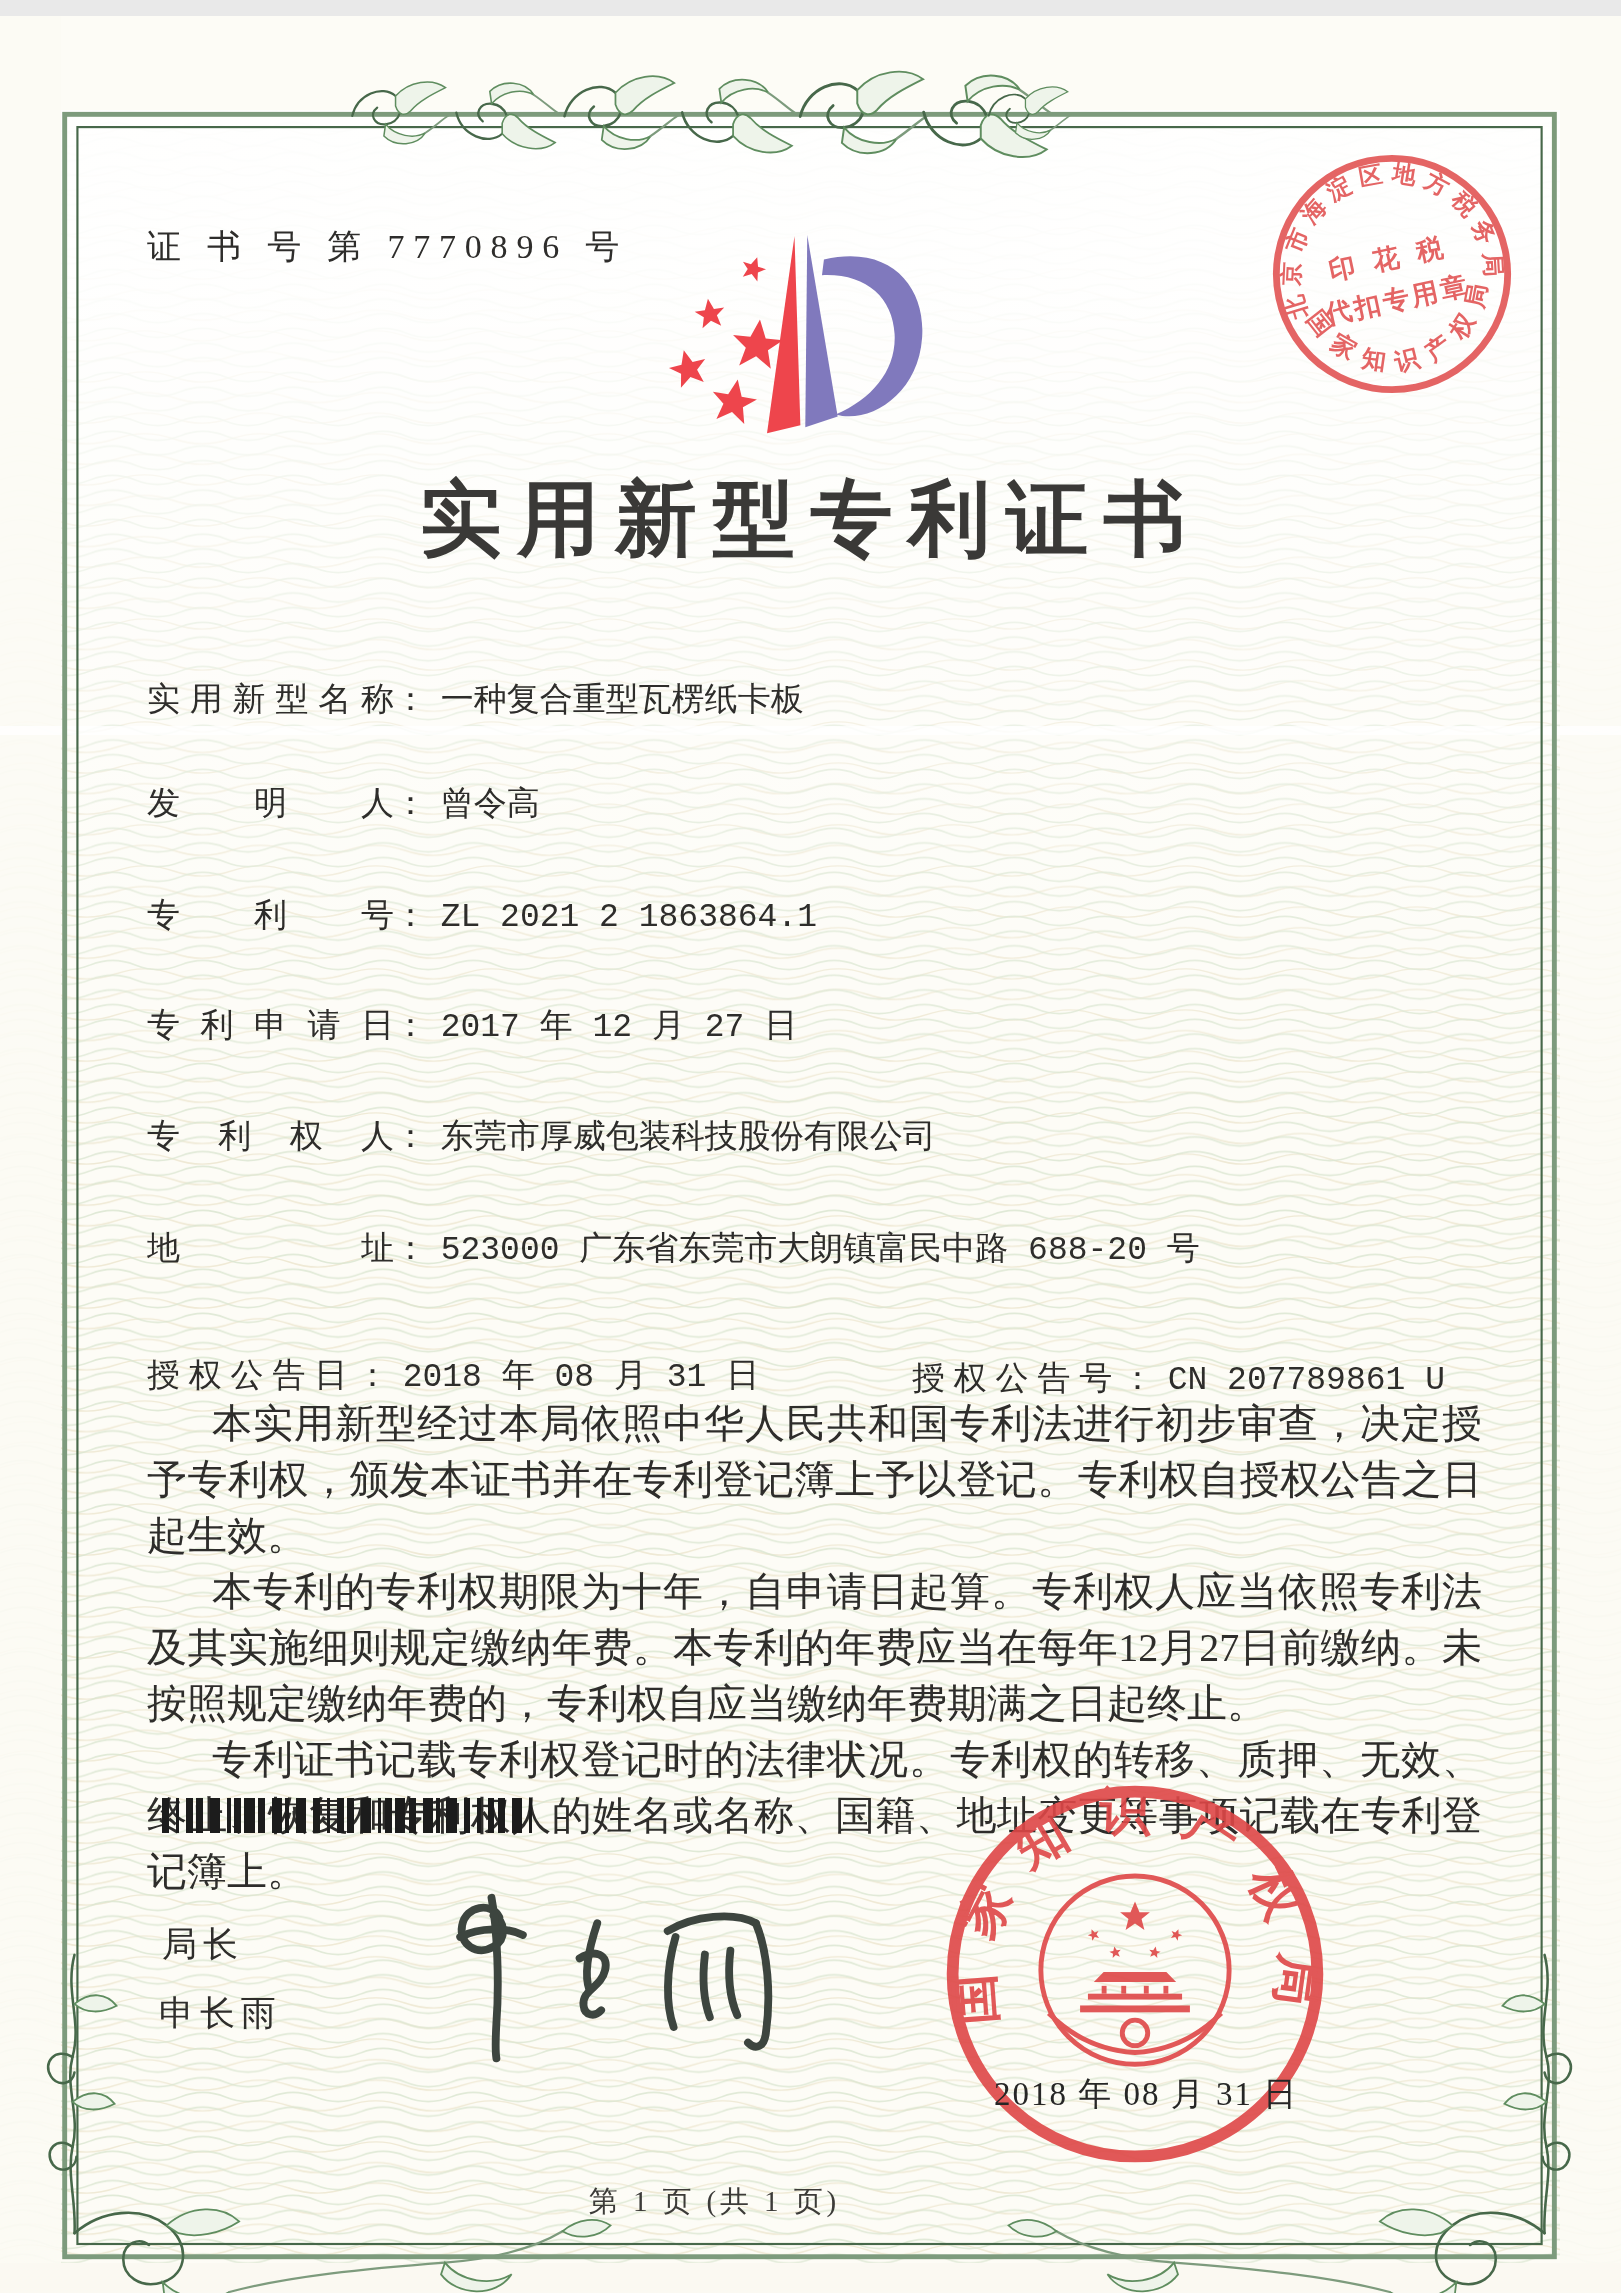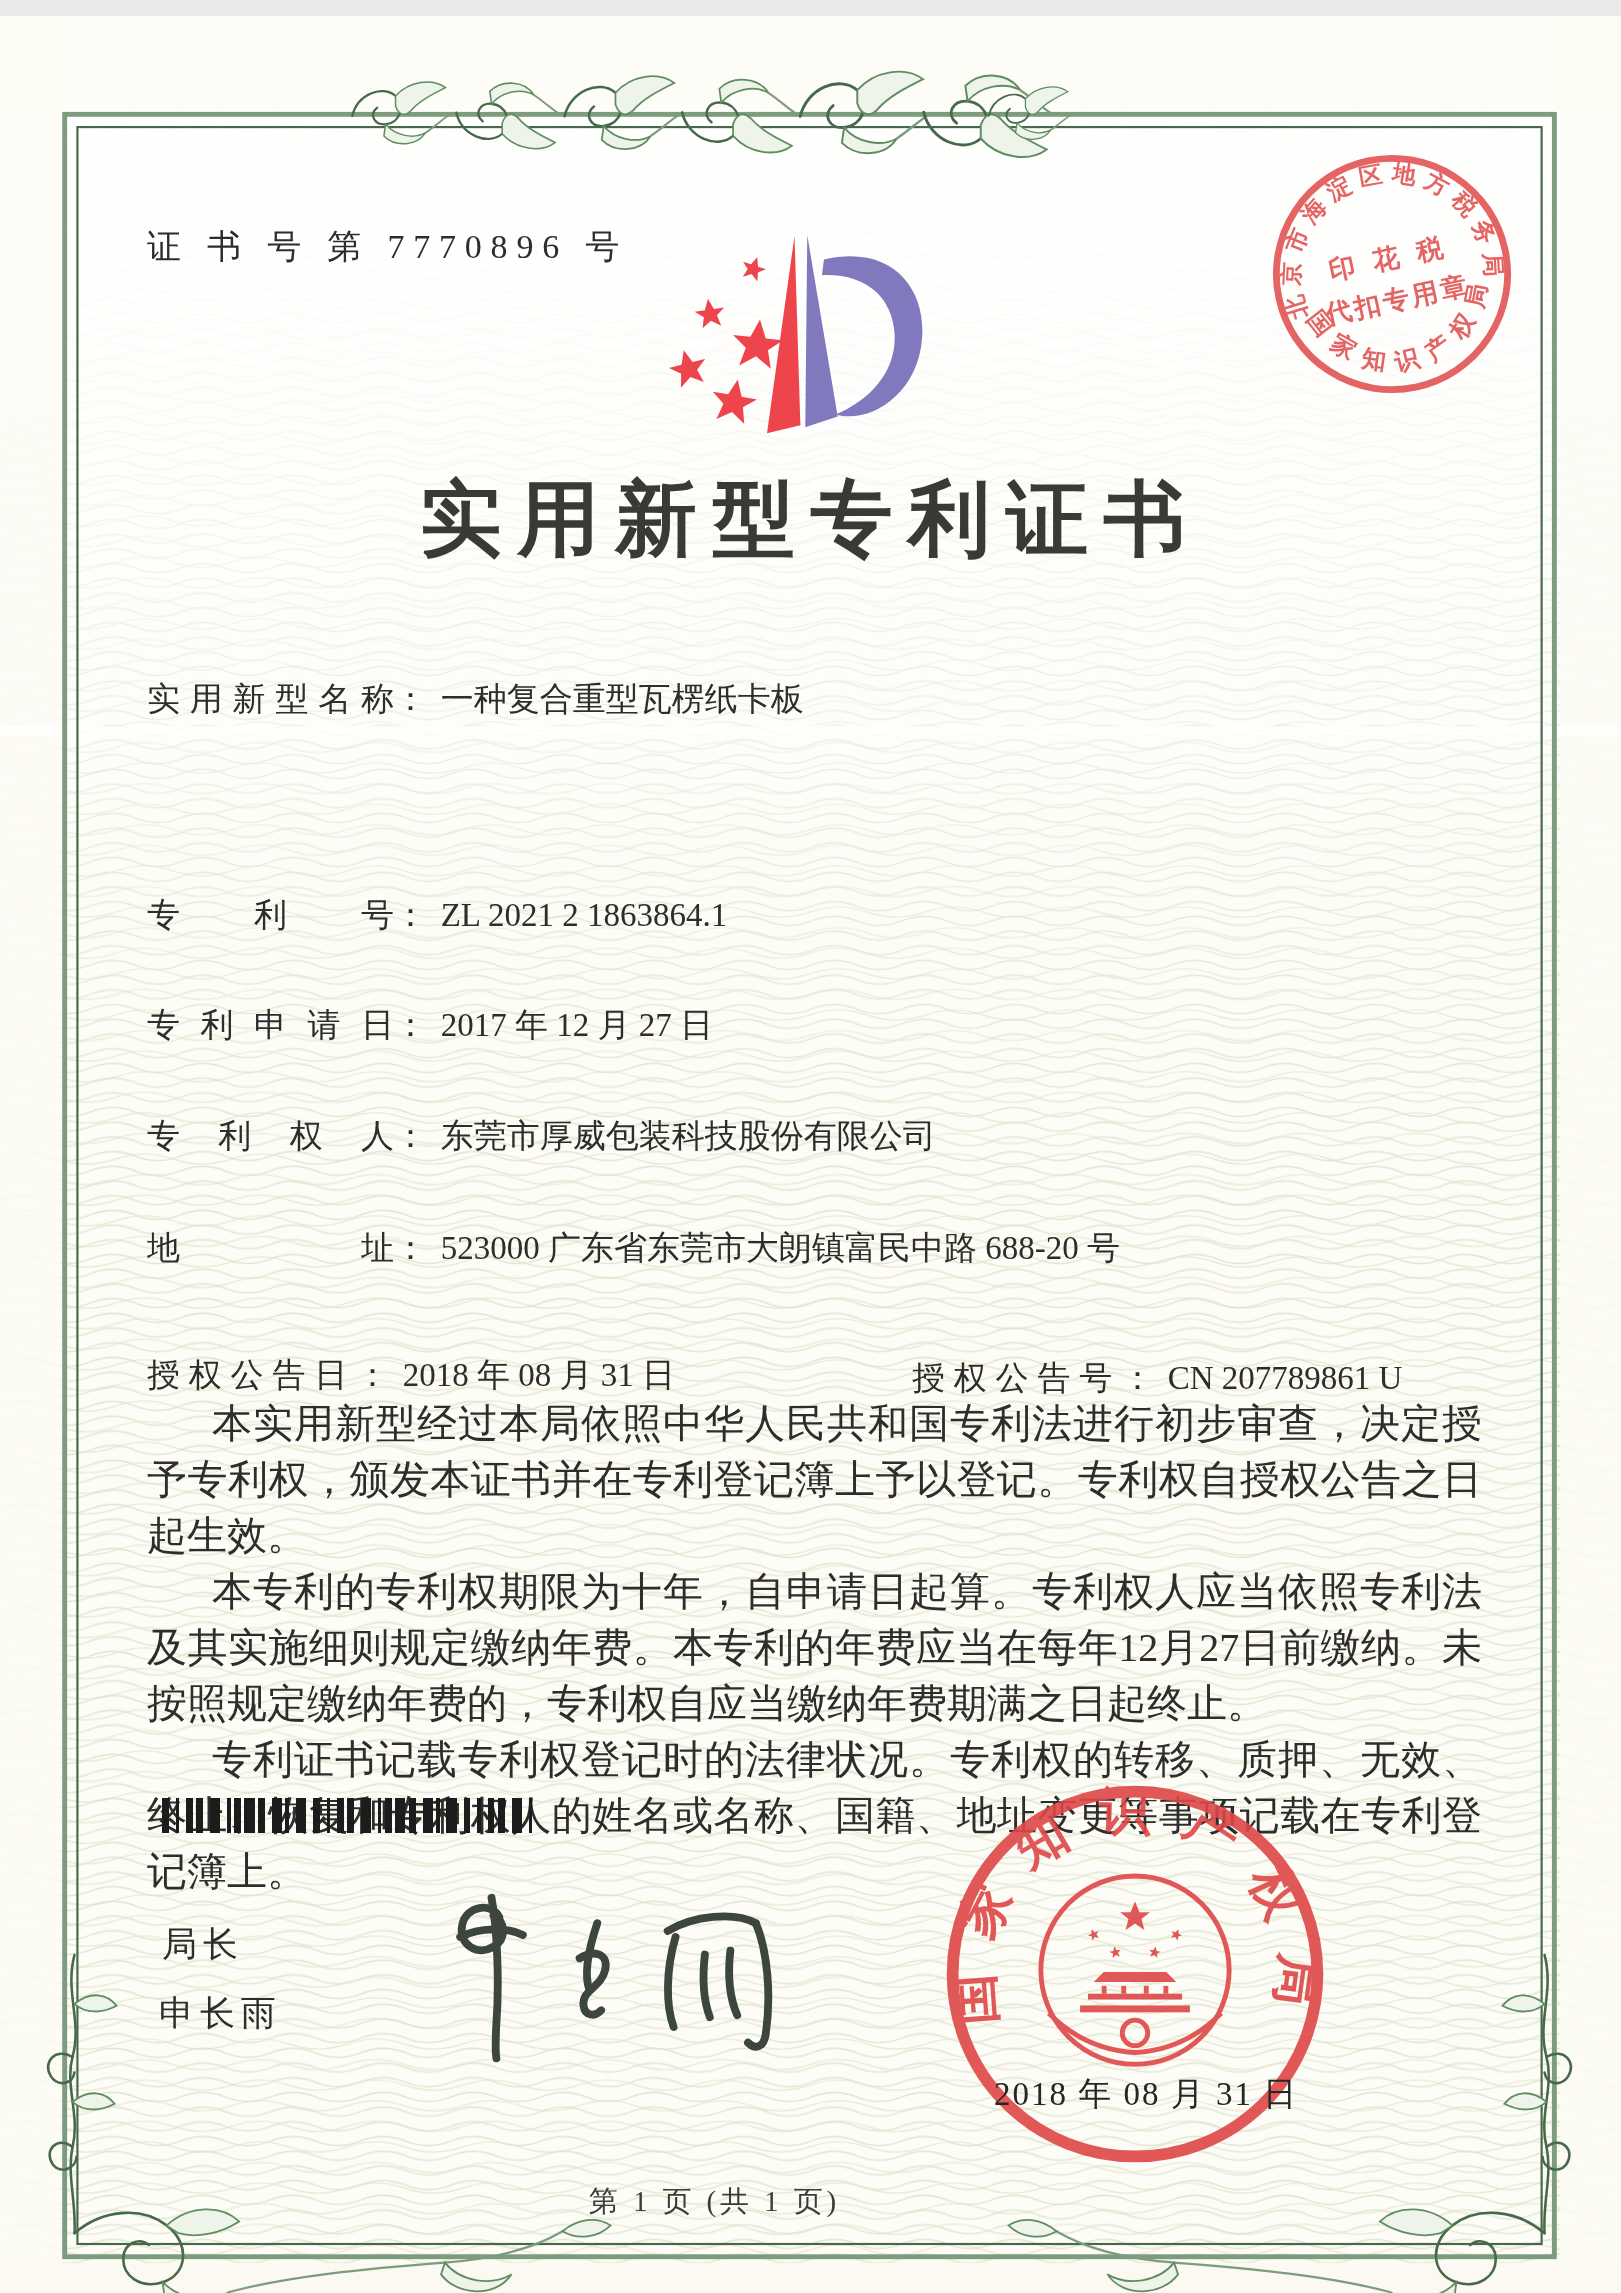--- a/index.html
+++ b/index.html
@@ -38,21 +38,21 @@
   .orn{fill:none;stroke:var(--border_green_dark);stroke-width:2.6;stroke-linecap:round;}
   .orn2{fill:none;stroke:var(--border_green);stroke-width:2.2;stroke-linecap:round;}
   .ornf{fill:var(--orn_fill);stroke:#5f8d5f;stroke-width:1.8;}
   .fr-outer{fill:none;stroke:var(--border_green);stroke-width:5;}
   .fr-inner{fill:none;stroke:var(--border_green_dark);stroke-width:2.2;}
 
   
   .certno{font-size:34px;letter-spacing:8.8px;white-space:nowrap;}
   .title{left:0;top:449px;width:1621px;text-align:center;font-size:82px;font-weight:bold;
          letter-spacing:15.7px;color:#3a3937;white-space:nowrap;}
-  .frow{font-size:33px;white-space:nowrap;}
+  .frow{font-size:33px;white-space:nowrap;font-family:Liberation Mono, monospace;}
   .flabel{display:inline-block;width:247px;text-align:justify;text-align-last:justify;}
   .fcolon{display:inline-block;}
   .fvalue{margin-left:13.7px;}
   .grant-label{letter-spacing:8.8px;}
   .paras{left:147px;top:1380px;width:1335px;}
   .paras p{margin:0;font-size:40px;line-height:56px;text-indent:65px;text-align:justify;}
   .director{font-size:35px;letter-spacing:5.9px;white-space:nowrap;}
   .sealdate{font-size:33px;letter-spacing:2px;white-space:nowrap;color:#262626;}
   .footer{left:0;top:2166px;width:1429px;text-align:center;font-size:29px;
           letter-spacing:3.9px;color:#3c3b38;}
@@ -164,20 +164,23 @@
       </text>
       <text class="stamp-text" x="150" y="143" text-anchor="middle" style="font-size:27px;letter-spacing:6px">印 花 税</text>
       <text class="stamp-text" x="150" y="186" text-anchor="middle" style="font-size:27px;letter-spacing:3px">代扣专用章</text>
     </g>
   </svg>
 
   <div class="abs title">实用新型专利证书</div>
 
   <div class="abs frow" style="left:147px;top:661px">
     <span class="flabel">实用新型名称</span><span class="fcolon">：</span><span class="fvalue">一种复合重型瓦楞纸卡板</span>
+  </div>
+  <div class="abs frow" style="left:147px;top:765px">
+    <span class="flabel">发明人</span><span class="fcolon">：</span><span class="fvalue">曾令高</span>
   </div>
   <div class="abs frow" style="left:147px;top:877px">
     <span class="flabel">专利号</span><span class="fcolon">：</span><span class="fvalue">ZL 2021 2 1863864.1</span>
   </div>
   <div class="abs frow" style="left:147px;top:987px">
     <span class="flabel">专利申请日</span><span class="fcolon">：</span><span class="fvalue">2017 年 12 月 27 日</span>
   </div>
   <div class="abs frow" style="left:147px;top:1098px">
     <span class="flabel">专利权人</span><span class="fcolon">：</span><span class="fvalue">东莞市厚威包装科技股份有限公司</span>
   </div>

